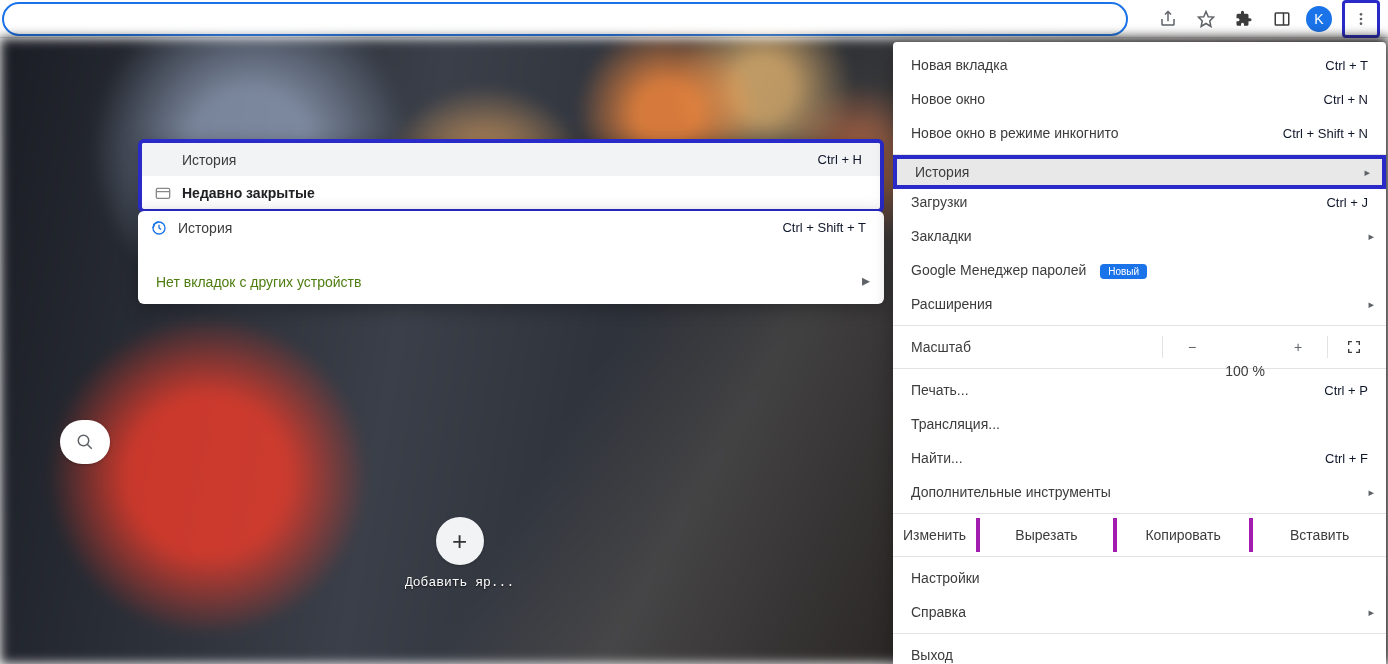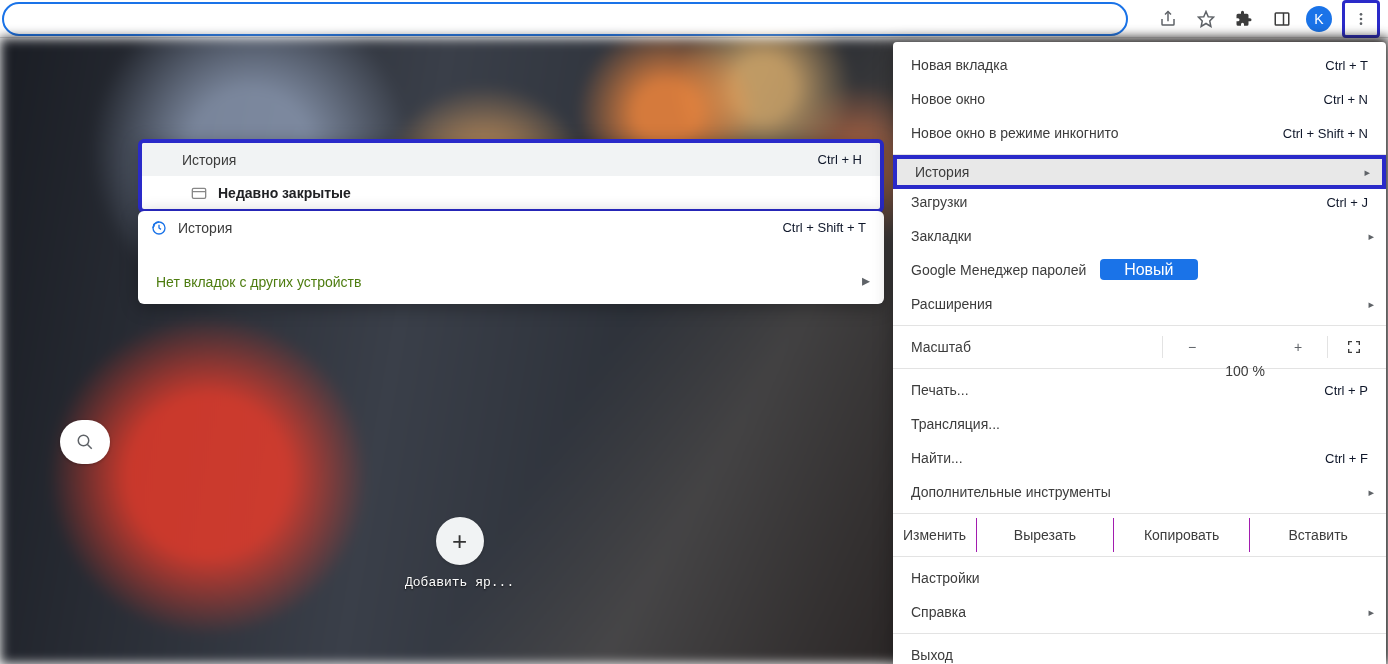--- a/index.html
+++ b/index.html
@@ -68,21 +68,21 @@
   .history-row {
     display: flex; align-items: center; justify-content: space-between;
     height: 33px; padding: 0 18px 0 40px; color: #3c3c3c; font-size: 14px;
     position: relative;
   }
   .history-row .icon-slot{
     position:absolute; left:12px; top:50%; transform:translateY(-50%);
     width:18px; height:18px; display:flex; align-items:center; justify-content:center;
   }
   .history-row.header1 { background:#f1f3f4; }
-  .history-row.bold { font-weight:700; color:#202124;margin-left:36px; }
+  .history-row.bold { font-weight:700; color:#202124; }
   .history-row.tabs-row { justify-content: space-between; }
   .history-footer {
     position: absolute; bottom: 14px; left: 18px; color:#4d7c0f; font-size:14px;
   }
   .history-expand {
     position:absolute; bottom: 14px; right: 14px; color:#5f6368;
   }
   .hm-outer{
     position:absolute; top:139px; left:138px; width:746px;
   }
@@ -107,29 +107,29 @@
   .mm-row {
     display: flex; align-items: center; justify-content: space-between;
     height: 34px; padding: 0 18px; position: relative; gap: 36px;
   }
   .mm-shortcut { color:#0f172a; font-size:13px; }
   .mm-row.highlight { background:#e8e8e8; }
   .mm-row.box { border:4px solid #2a2ac9; margin: -4px 0; }
   .mm-submenu-arrow { position:absolute; right:12px; color:#5f6368; font-size:11px; }
   .mm-sep { height:1px; background:#e3e3e3; margin:4px 0; }
   .mm-badge {
-    background:#1a73e8; color:#fff; font-size:16px; padding:2px 24px; border-radius:4px; margin-left:10px;
+    background:#1a73e8; color:#fff; font-size:10px; padding:2px 8px; border-radius:4px; margin-left:10px;
   }
   .mm-zoom { display:flex; align-items:center; gap:18px; }
   .mm-zoom .zbtn { width:22px; text-align:center; color:#5f6368; }
   .mm-zoom .zval { width:48px; text-align:center;margin-top:48px; }
   .mm-zoom .sep { width:1px; height:22px; background:#e3e3e3; }
   .mm-edit { display:flex; align-items:stretch; height:34px; }
   .mm-edit .lbl { padding:0 10px; display:flex; align-items:center; }
-  .mm-edit .btn { flex:1; display:flex; align-items:center; justify-content:center; border-left:1px solid #a21caf;text-align:center; }
+  .mm-edit .btn { flex:1; display:flex; align-items:center; justify-content:center; border-left:4px solid #a21caf;text-align:center; }
   svg { display:block; }
 </style>
 </head>
 <body>
 
 <div class="toolbar">
   <div class="omnibox"></div>
   <div class="toolbar-icons">
     <div class="t-icon">
       <svg width="18" height="18" viewBox="0 0 24 24" fill="none" stroke="#5f6368" stroke-width="2">

